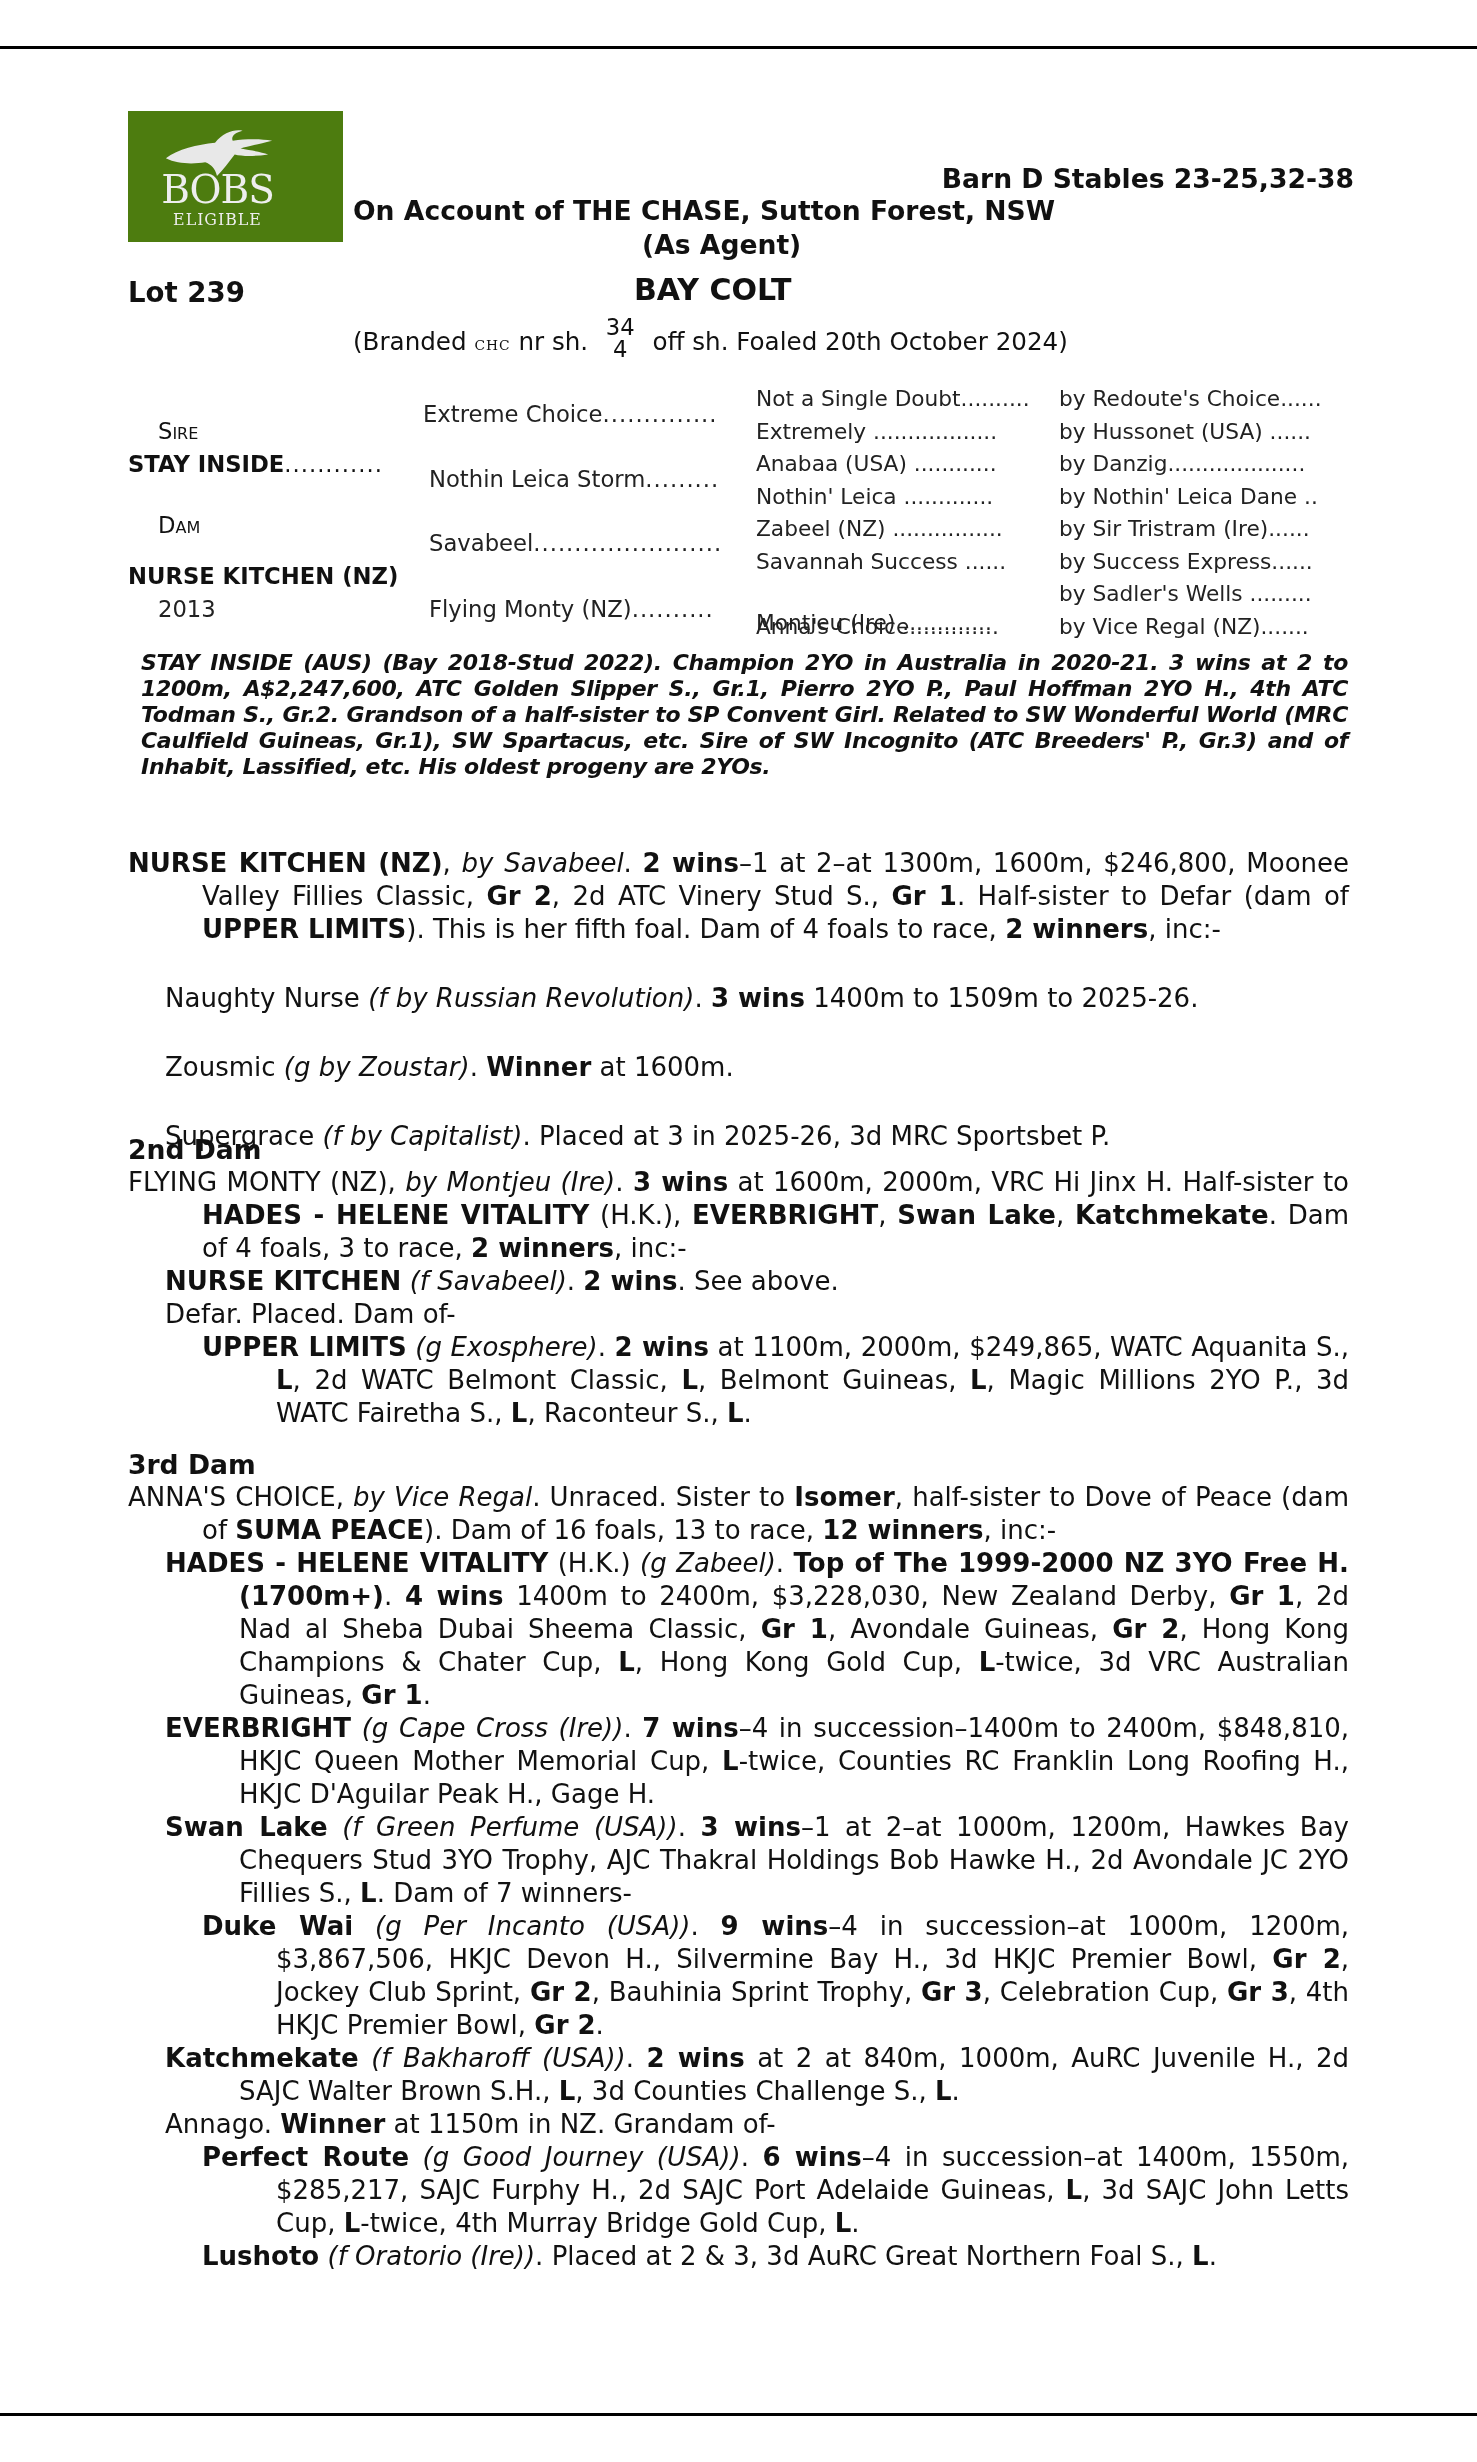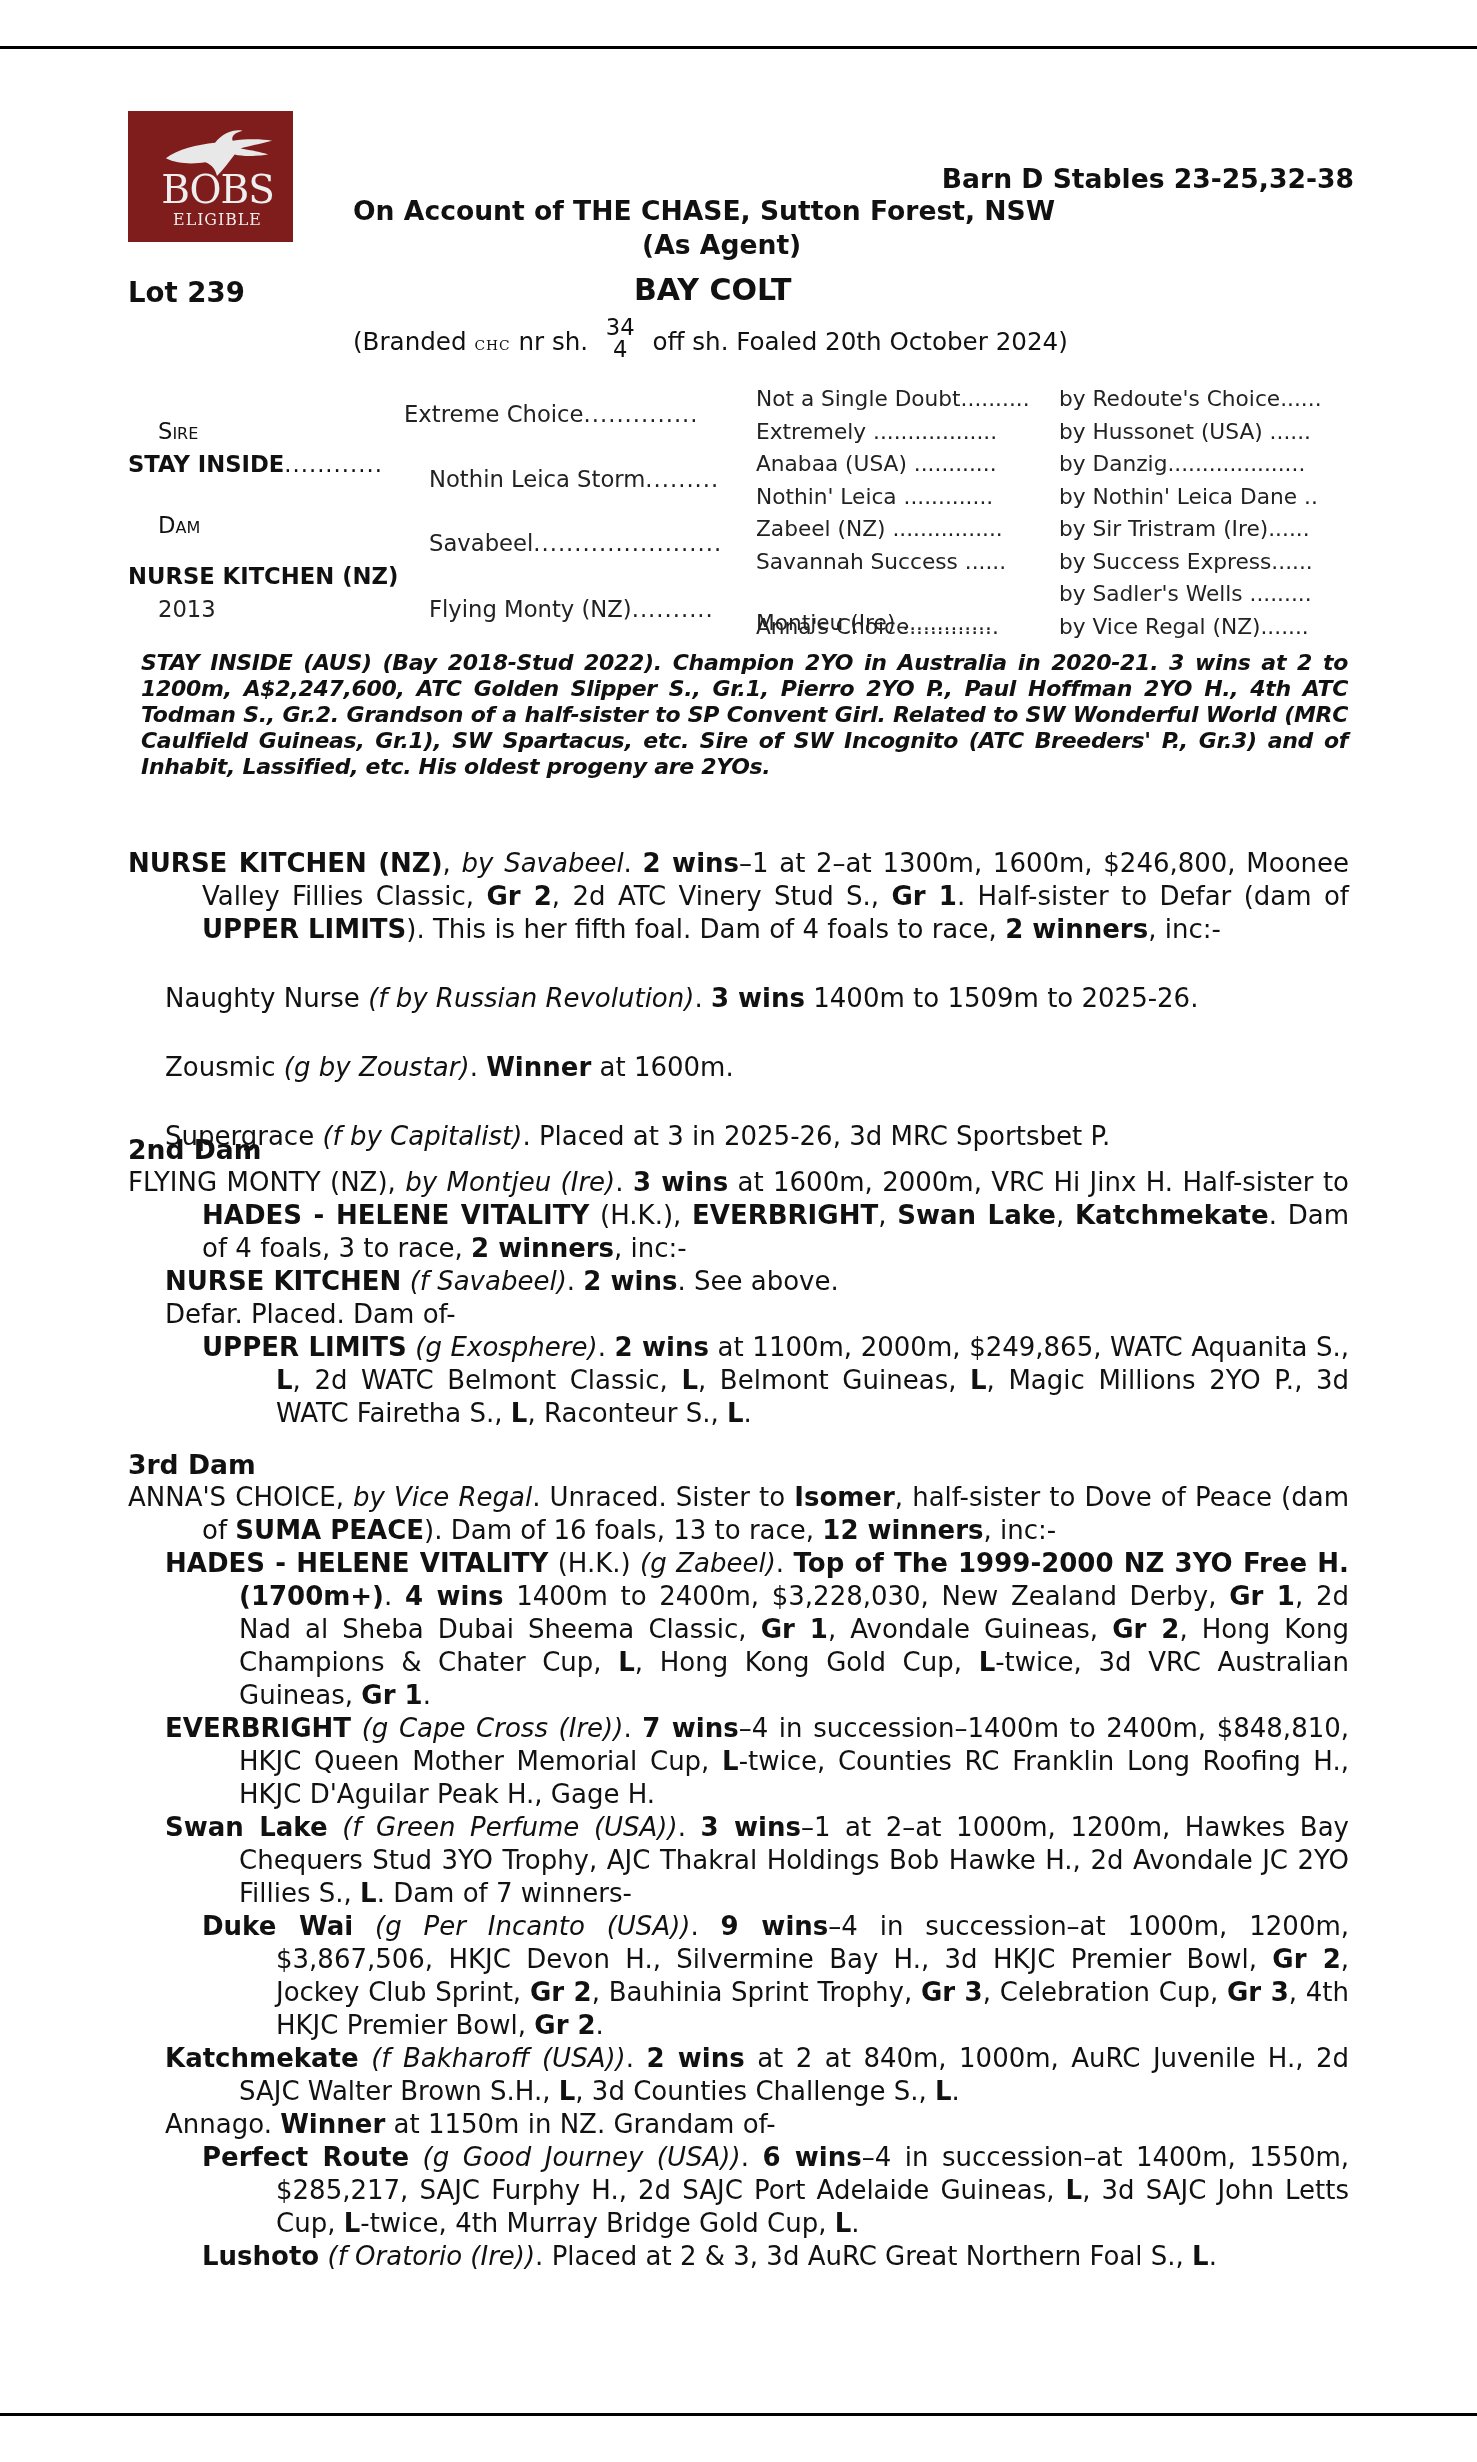--- a/index.html
+++ b/index.html
@@ -1,20 +1,20 @@
 <!DOCTYPE html>
 <html><head>
 <meta charset="utf-8">
 <style>
   html, body { margin:0; padding:0; background:#ffffff; }
   body { width:1478px; height:2463px; position:relative; overflow:hidden;
          font-family:"DejaVu Sans", sans-serif; color:#111; }
   .rule { position:absolute; left:0; width:1478px; height:3px; background:#000; }
   .abs { position:absolute; white-space:nowrap; }
-  .logo { position:absolute; left:128px; top:111px; width:165px; height:131px; background:#7f1d1d; }
+  .logo { position:absolute; left:128px; top:111px; width:215px; height:131px; background:#4d7c0f; }
   .logo .bobs { position:absolute; left:0; width:179px; top:57px; text-align:center; color:#eee;
                 font-family:"DejaVu Serif", serif; font-size:39px; letter-spacing:-1px; line-height:43px; }
   .logo .elig { position:absolute; left:0; width:179px; top:99px; text-align:center; color:#eee;
                 font-family:"DejaVu Serif", serif; font-size:15.8px; letter-spacing:1px; }
   .logo svg { position:absolute; left:29.6px; top:9.9px; }
   .hdr { font-weight:bold; font-size:26.6px; }
   .lot { font-weight:bold; font-size:27.6px; }
   .colt { font-weight:bold; font-size:30px; }
   .brand { font-size:24.6px; }
   .brand .chc { font-family:"DejaVu Serif", serif; font-size:13.8px; letter-spacing:1px; }
@@ -61,21 +61,21 @@
   <span>off sh. Foaled 20th October 2024)</span>
 </div>
 
 <div>
   <div class="abs smallcaps" style="left:158px; top:418px;">Sire</div>
   <div class="abs ped-b" style="left:128px; top:451px;"><span>STAY INSIDE</span><span class="dots" style="font-weight:normal">............</span></div>
   <div class="abs smallcaps" style="left:158px; top:512px;">Dam</div>
   <div class="abs ped-b" style="left:128px; top:563px;">NURSE KITCHEN (NZ)</div>
   <div class="abs ped" style="left:158px; top:596px;">2013</div>
 
-  <div class="abs ped" style="left:404px; top:401px;"><span>Extreme Choice</span><span class="dots">..............</span></div>
+  <div class="abs ped" style="left:423px; top:401px;"><span>Extreme Choice</span><span class="dots">..............</span></div>
   <div class="abs ped" style="left:429px; top:466px;"><span>Nothin Leica Storm</span><span class="dots">.........</span></div>
   <div class="abs ped" style="left:429px; top:530px;"><span>Savabeel</span><span class="dots">.......................</span></div>
   <div class="abs ped" style="left:429px; top:596px;"><span>Flying Monty (NZ)</span><span class="dots">..........</span></div>
 
   <div class="abs ped" style="left:756px; top:386px; font-size:21.7px;"><span>Not a Single Doubt..........</span></div>
   <div class="abs ped" style="left:756px; top:419px; font-size:21.7px;"><span>Extremely ..................</span></div>
   <div class="abs ped" style="left:756px; top:451px; font-size:21.7px;"><span>Anabaa (USA) ............</span></div>
   <div class="abs ped" style="left:756px; top:484px; font-size:21.7px;"><span>Nothin' Leica .............</span></div>
   <div class="abs ped" style="left:756px; top:516px; font-size:21.7px;"><span>Zabeel (NZ) ................</span></div>
   <div class="abs ped" style="left:756px; top:549px; font-size:21.7px;"><span>Savannah Success ......</span></div>

